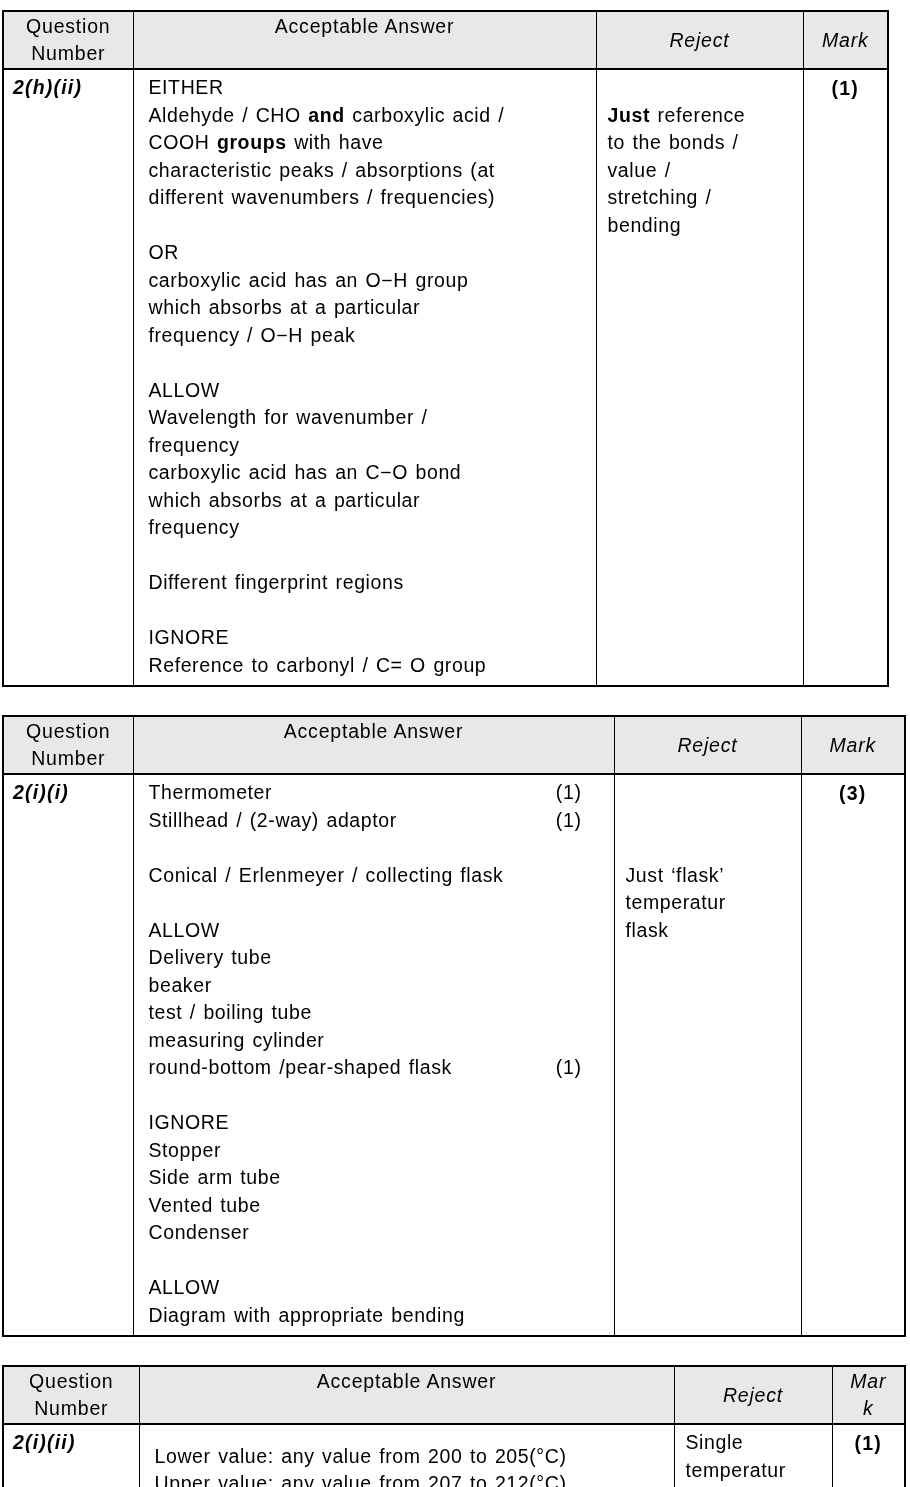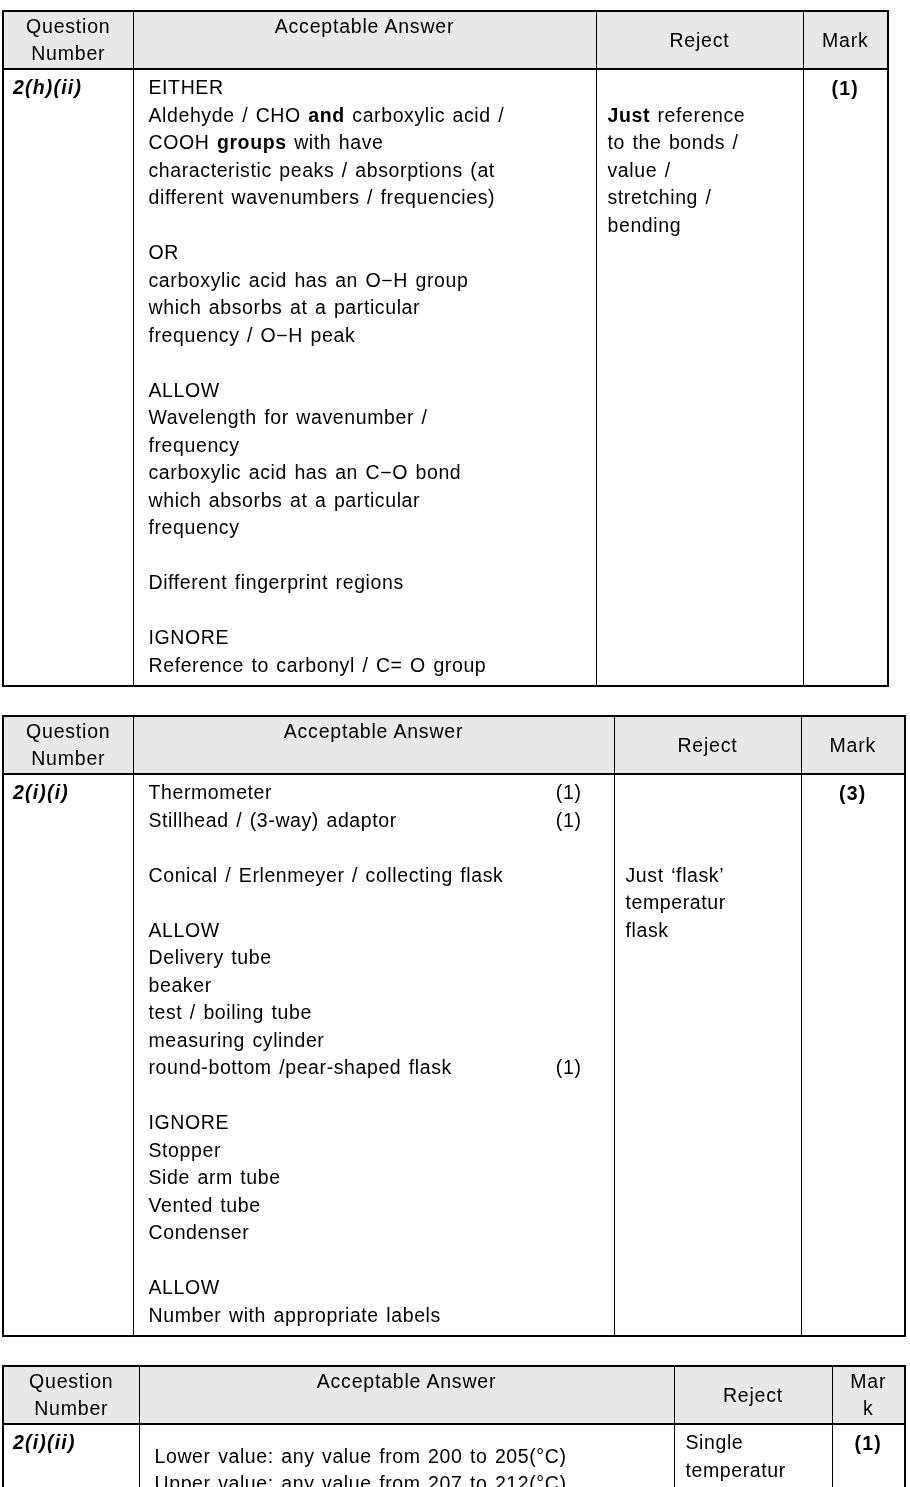--- a/index.html
+++ b/index.html
@@ -14,21 +14,21 @@
     margin:8px 0 28px 0;
   }
   table.ms{border:2px solid #000;}
   .ms th,.ms td{border:1.5px solid #000;}
   .ms th{
     font-weight:normal;font-size:19.5px;letter-spacing:0.8px;
     text-align:center;line-height:27px;padding:1px 2px;
     border-bottom:2.5px solid #000;
   }
   .ms th.h-q,.ms th.h-a{vertical-align:top;}
-  .ms th.h-r,.ms th.h-m{vertical-align:middle;}
+  .ms th.h-r,.ms th.h-m{vertical-align:middle;font-style:italic;}
   .ms td{vertical-align:top;padding:4px 0 6px 0;}
   td.c-q{padding-left:9px;padding-right:4px;}
   .qnum{font-weight:bold;font-size:19.5px;letter-spacing:1.2px;line-height:27.5px;font-style:italic;}
   .line{
     display:flex;white-space:pre-wrap;
     font-size:19.5px;letter-spacing:0.6px;word-spacing:1.5px;
     line-height:27.5px;min-height:27.5px;
   }
   td.c-a .line{padding-left:15px;padding-right:8px;text-align:right;}
   td.c-r .line{padding-left:11px;padding-right:4px;align-items:flex-end;}
@@ -120,39 +120,39 @@
           <th class="h-m" style="background: rgb(232, 232, 232);"><span>Mark</span></th>
         </tr>
       </thead>
       <tbody>
         <tr>
           <td class="c-q">
             <div class="qnum">2(i)(i)</div>
           </td>
           <td class="c-a">
             <div class="line"><span>Thermometer</span><span class="tail">(1)</span></div>
-            <div class="line"><span>Stillhead / (3-way) adaptor</span><span class="tail">(1)</span></div>
+            <div class="line"><span>Stillhead / (2-way) adaptor</span><span class="tail">(1)</span></div>
             <div class="line"></div>
             <div class="line"><span>Conical / Erlenmeyer / collecting flask</span></div>
             <div class="line"></div>
             <div class="line"><span>ALLOW</span></div>
             <div class="line"><span>Delivery tube</span></div>
             <div class="line"><span>beaker</span></div>
             <div class="line"><span>test / boiling tube</span></div>
             <div class="line"><span>measuring cylinder</span></div>
             <div class="line"><span>round-bottom /pear-shaped flask</span><span class="tail">(1)</span></div>
             <div class="line"></div>
             <div class="line"><span>IGNORE</span></div>
             <div class="line"><span>Stopper</span></div>
             <div class="line"><span>Side arm tube</span></div>
             <div class="line"><span>Vented tube</span></div>
             <div class="line"><span>Condenser</span></div>
             <div class="line"></div>
             <div class="line"><span>ALLOW</span></div>
-            <div class="line"><span>Number with appropriate labels</span></div>
+            <div class="line"><span>Diagram with appropriate bending</span></div>
           </td>
           <td class="c-r">
             <div class="line"></div>
             <div class="line"></div>
             <div class="line"></div>
             <div class="line"><span>Just ‘flask’</span></div>
             <div class="line"><span>temperatur</span></div>
             <div class="line"><span>flask</span></div>
           </td>
           <td class="c-m">

